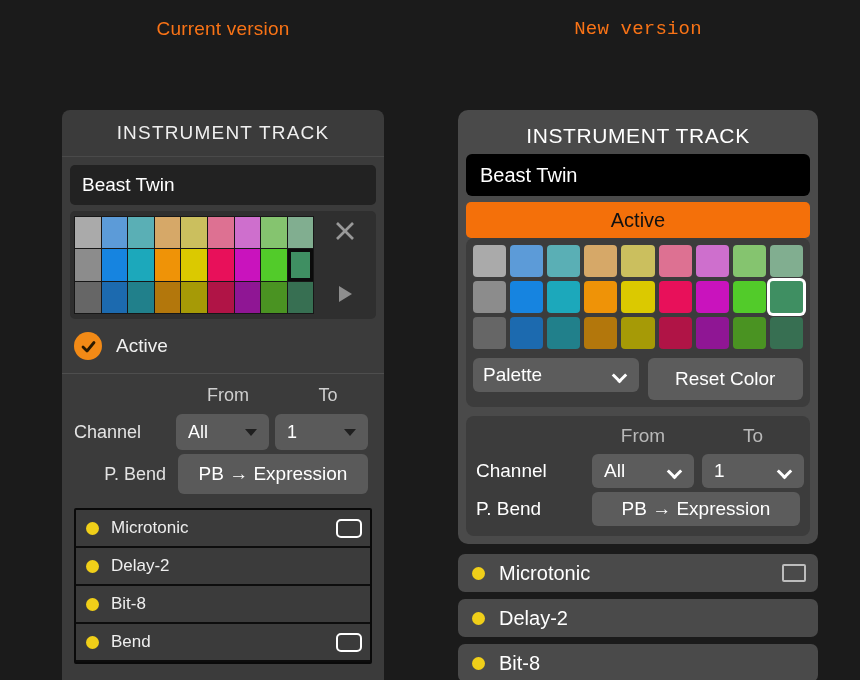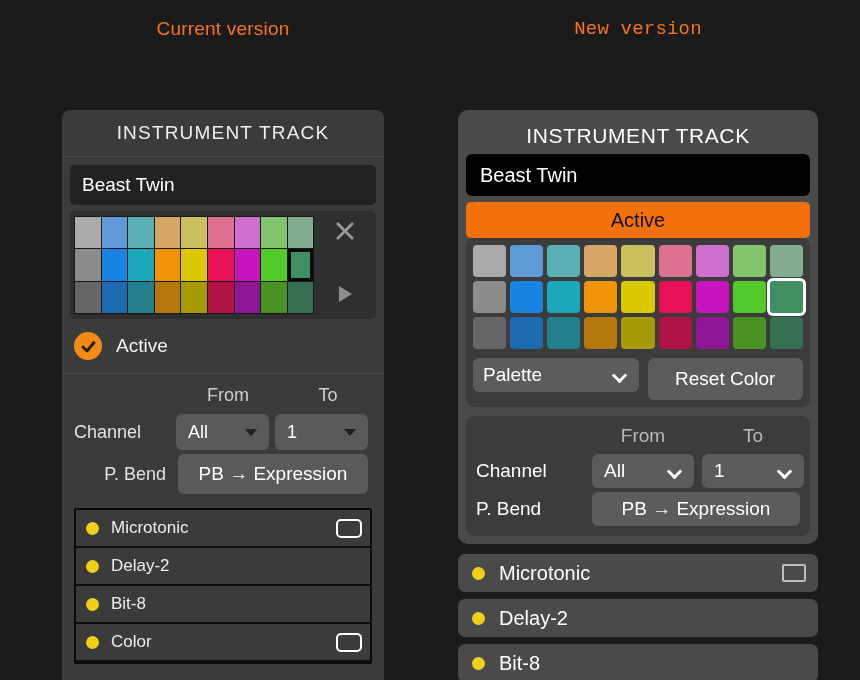--- a/index.html
+++ b/index.html
@@ -491,21 +491,21 @@
         <div class="l-list-item">
           <span class="dot"></span>
           <span class="name">Delay-2</span>
         </div>
         <div class="l-list-item">
           <span class="dot"></span>
           <span class="name">Bit-8</span>
         </div>
         <div class="l-list-item">
           <span class="dot"></span>
-          <span class="name">Color</span>
+          <span class="name">Bend</span>
           <span class="win-icon-white"></span>
         </div>
       </div>
   </div>
 </div>
 
 <div id="panel-right">
   <div class="r-card">
     <div class="r-title">INSTRUMENT TRACK</div>
     <div class="r-namefield">

